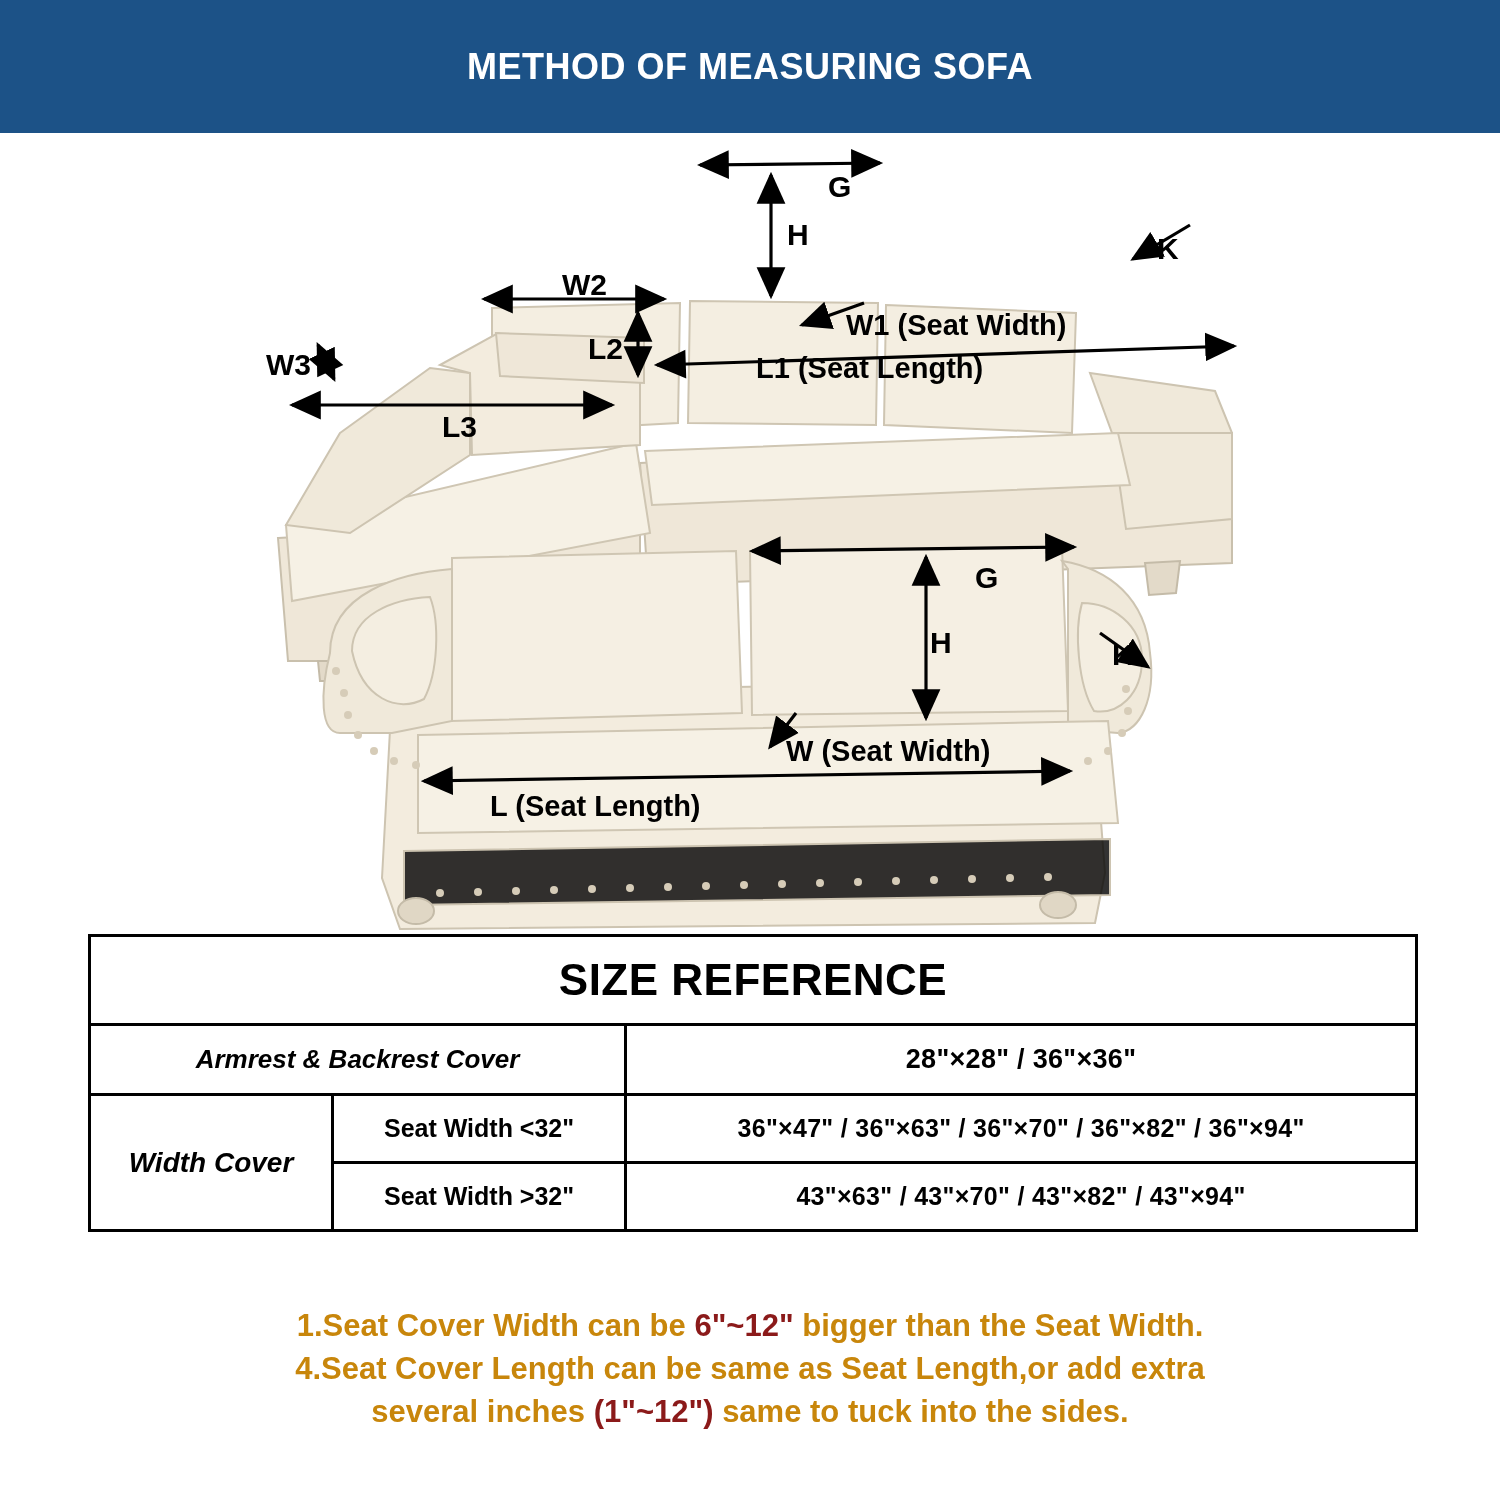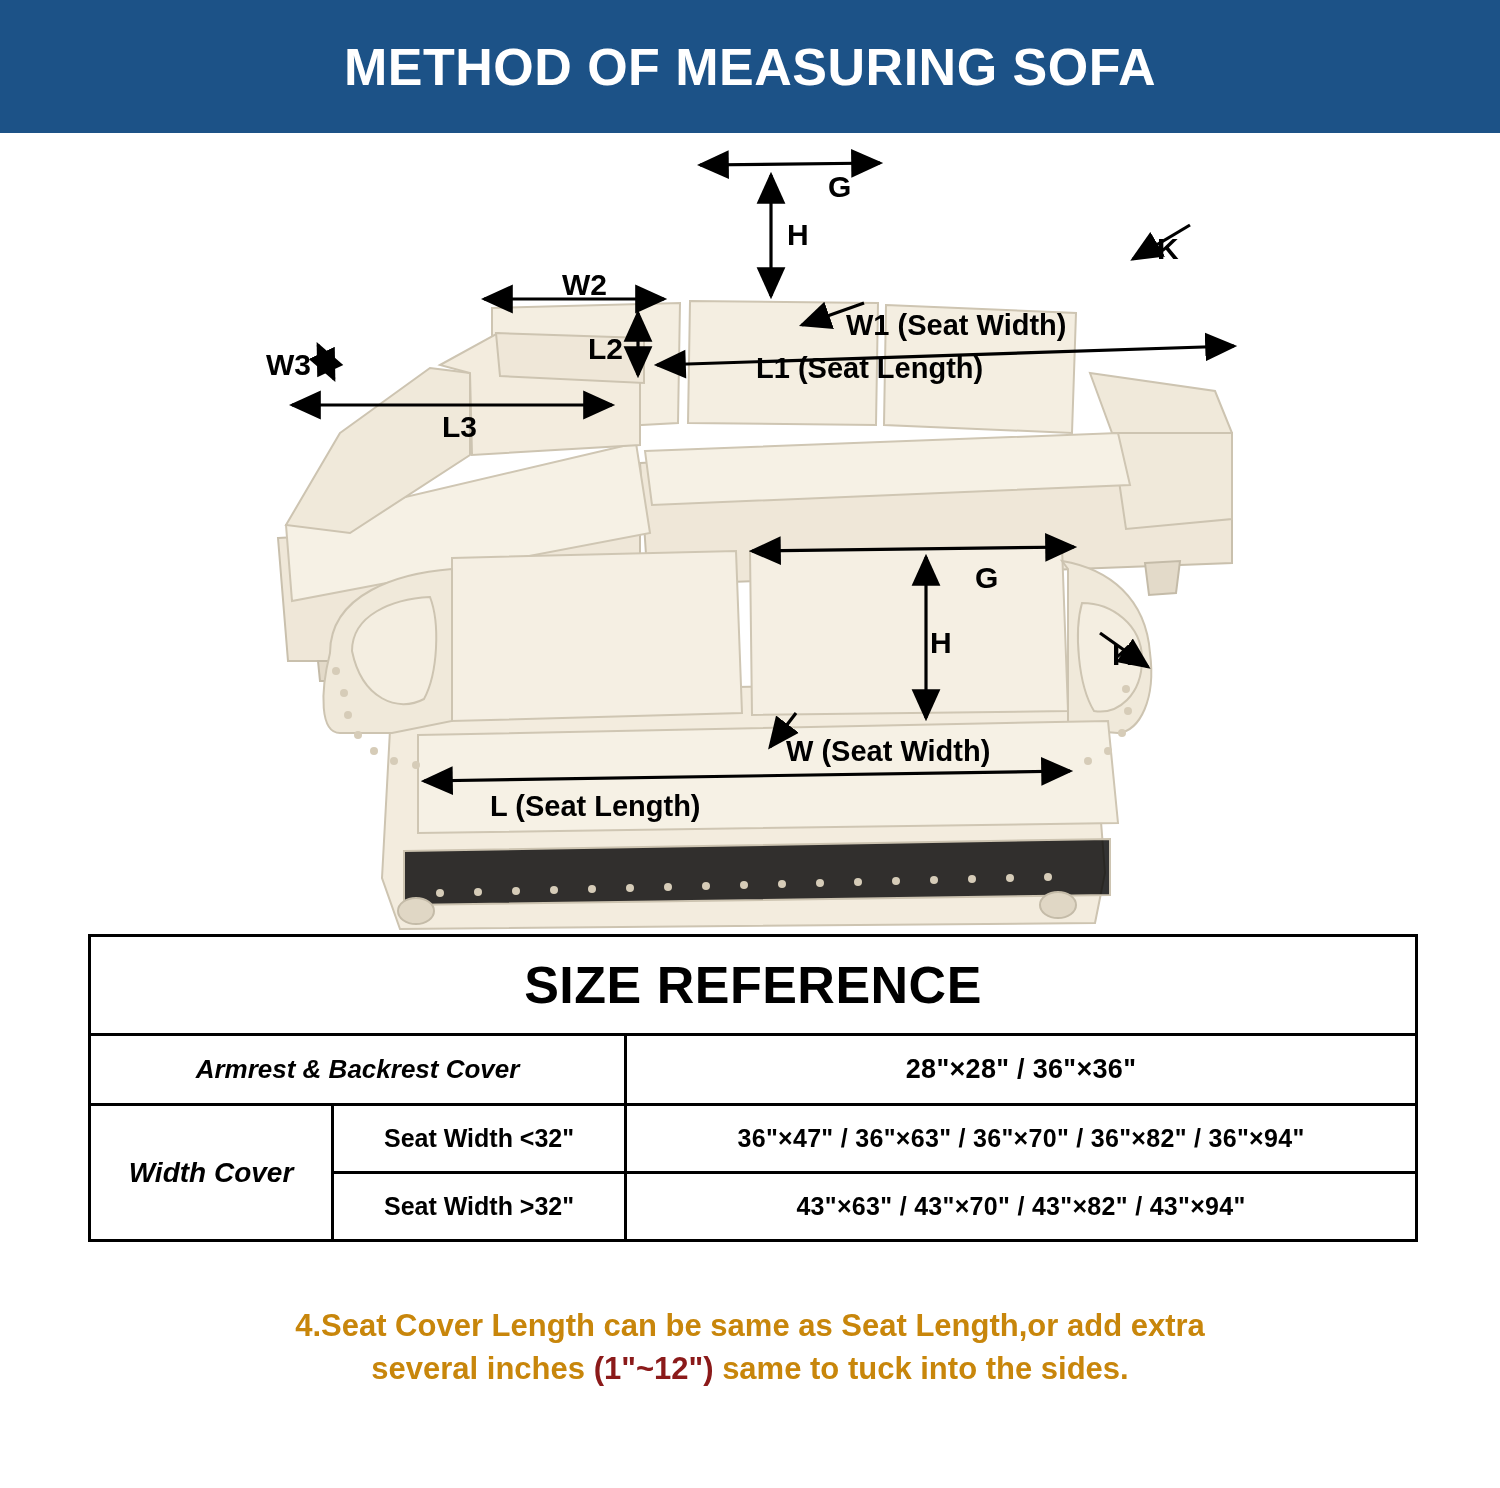--- a/index.html
+++ b/index.html
@@ -21,21 +21,21 @@
     left: 0; top: 0;
     width: 1500px;
     height: 133px;
     background: #1c5287;
     display: flex;
     align-items: center;
     justify-content: center;
   }
   .header-title {
     color: #ffffff;
-    font-size: 52px;
+    font-size: 36px;
     font-weight: bold;
     letter-spacing: 0.5px;
     text-align: center;
     font-family: "Liberation Sans", sans-serif;
   }
 
   
   .stage {
     position: absolute;
     left: 0; top: 133px;
@@ -55,21 +55,21 @@
     background: #fff;
   }
   .size-table td {
     border: 3px solid #000;
     font-family: "Liberation Sans", sans-serif;
     color: #000;
     text-align: center;
     vertical-align: middle;
   }
   .size-title {
-    font-size: 52px;
+    font-size: 44px;
     font-weight: bold;
     padding: 18px 0 18px 0;
     letter-spacing: 0.5px;
   }
   .row-label {
     font-size: 26px;
     font-weight: bold;
     padding: 18px 10px;
     font-style: italic;
   }
@@ -283,15 +283,16 @@
       <td class="row-value small">36"×47" / 36"×63" / 36"×70" / 36"×82" / 36"×94"</td>
     </tr>
     <tr>
       <td class="sub-label">Seat Width &gt;32"</td>
       <td class="row-value small">43"×63" / 43"×70" / 43"×82" / 43"×94"</td>
     </tr>
   </tbody>
 </table>
 
 <div class="notes">
+  <span class="line"><span>1.Seat Cover Width can be </span><span class="hl">6"~12"</span><span> bigger  than the Seat Width.</span></span>
   <span class="line">4.Seat Cover Length can be same as Seat Length,or add extra</span>
   <span class="line"><span>several inches </span><span class="hl">(1"~12")</span><span> same to tuck into the sides.</span></span>
 </div>
 
 </body></html>

